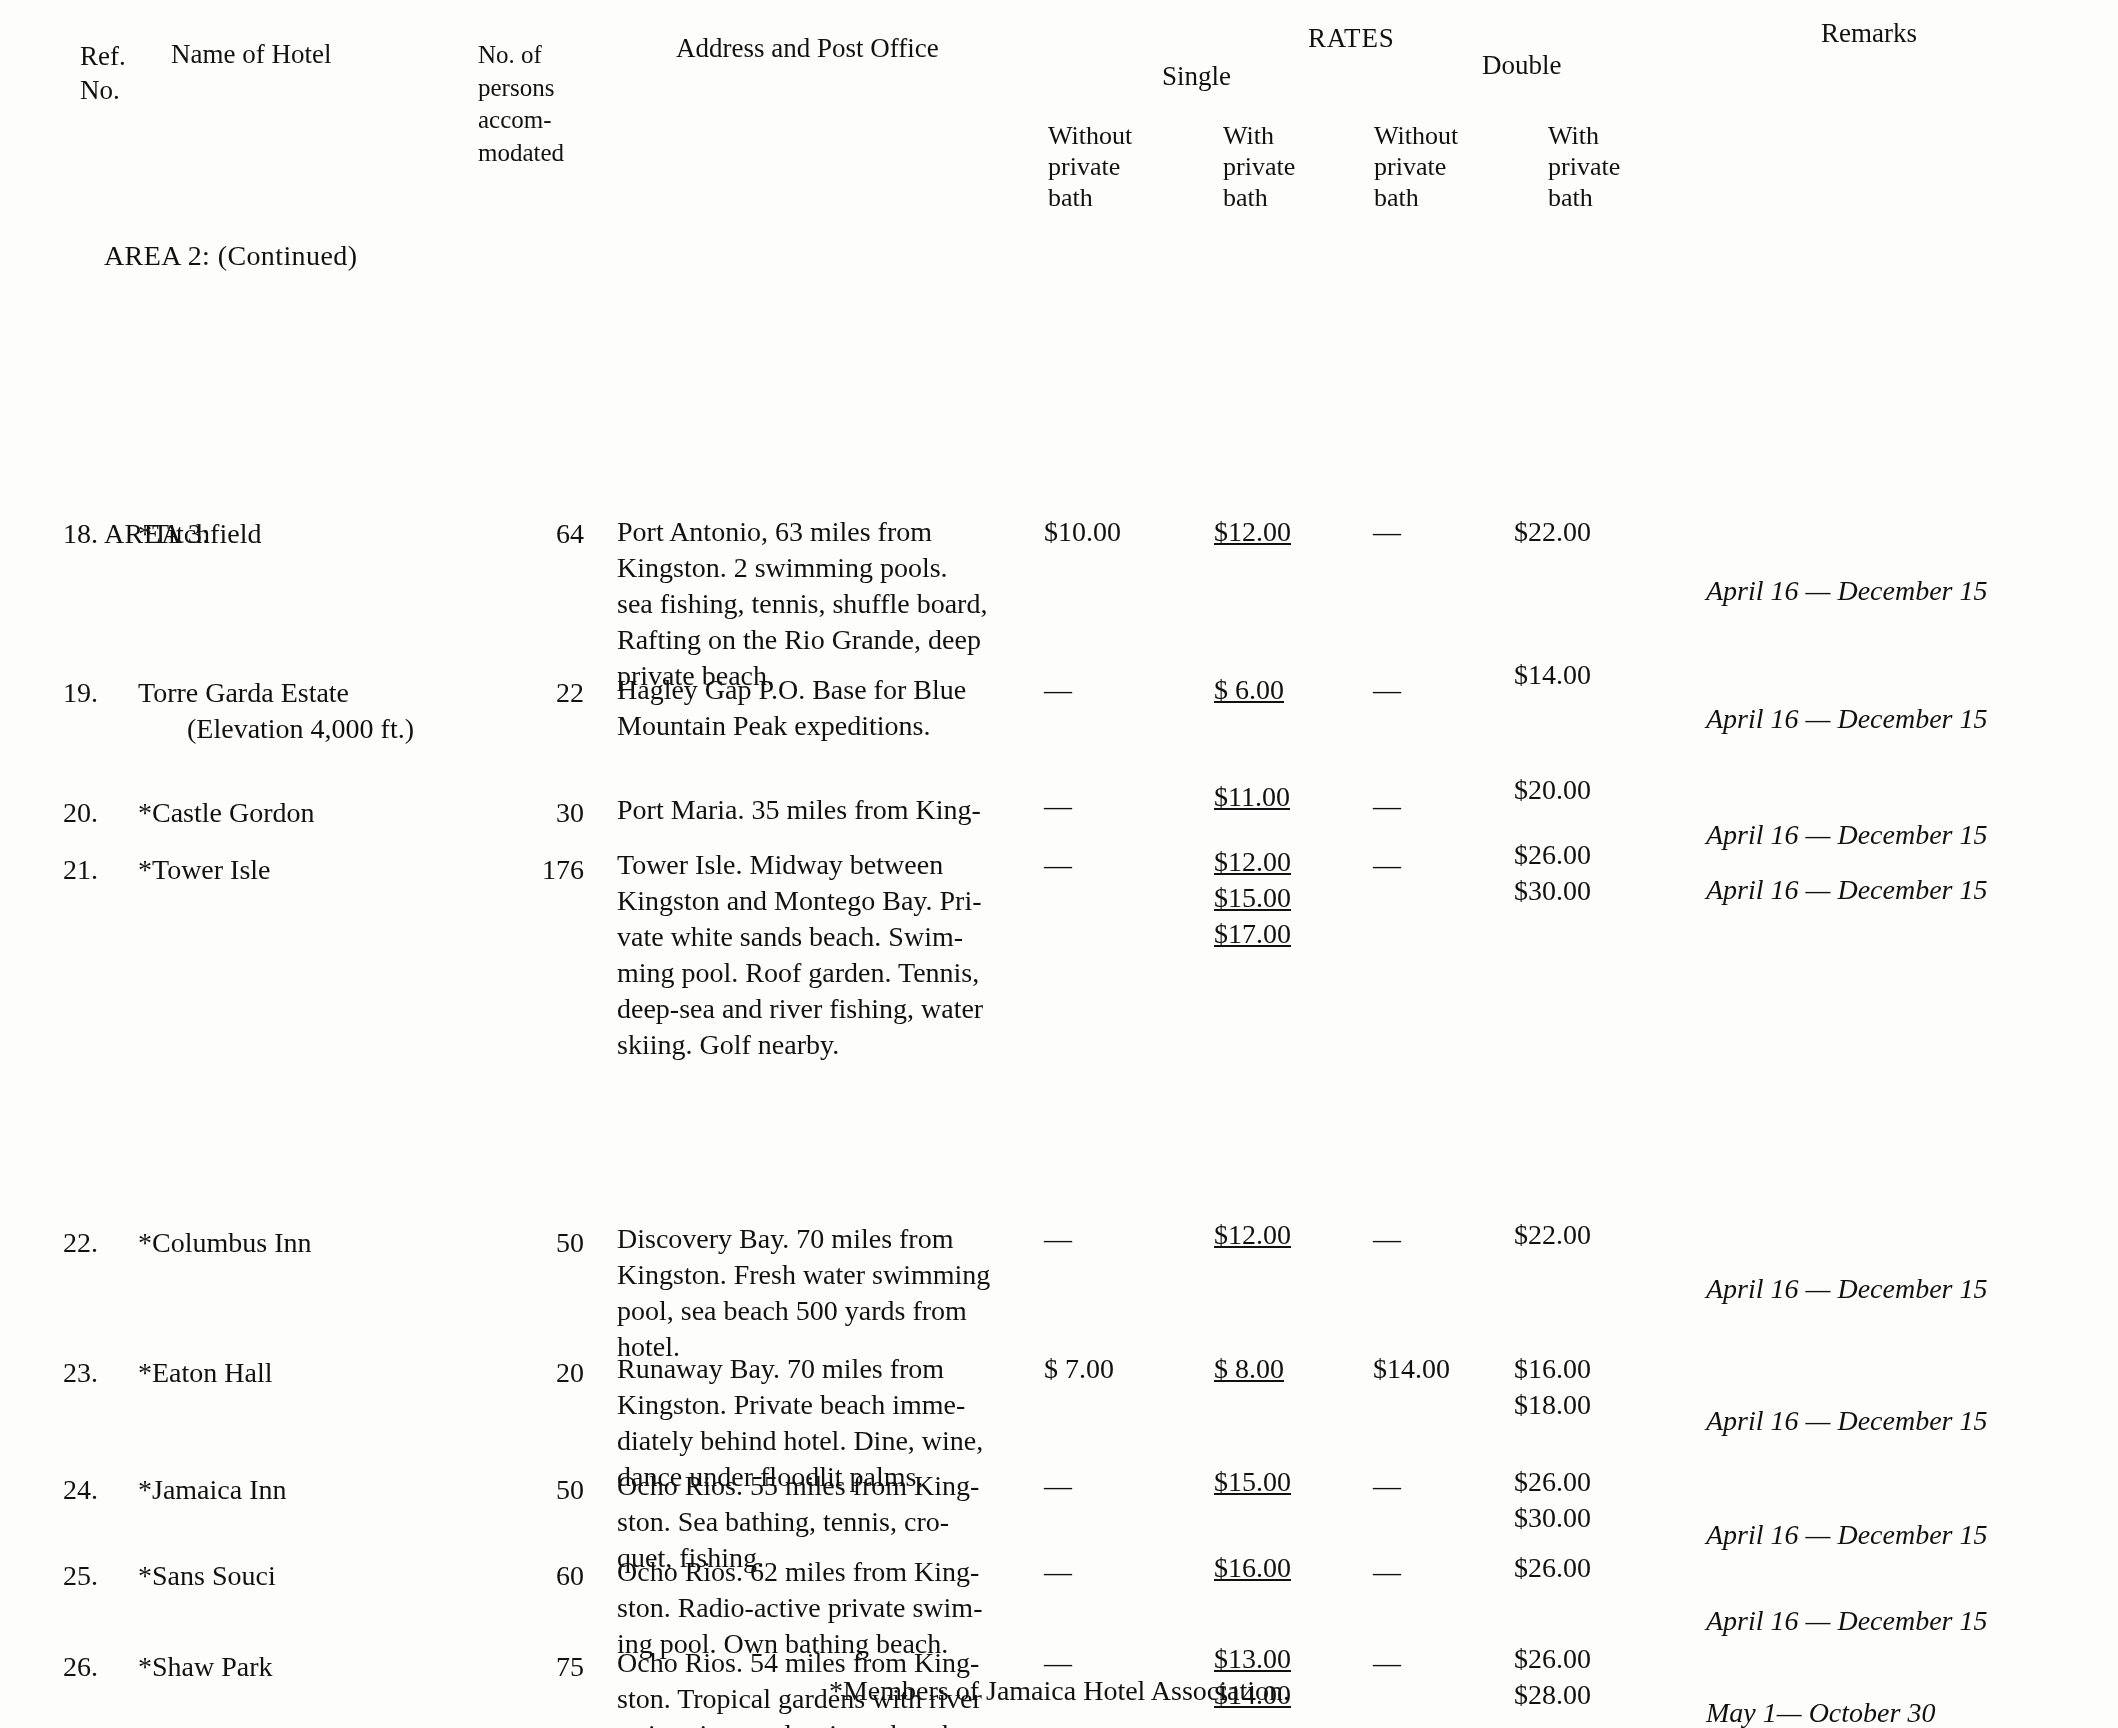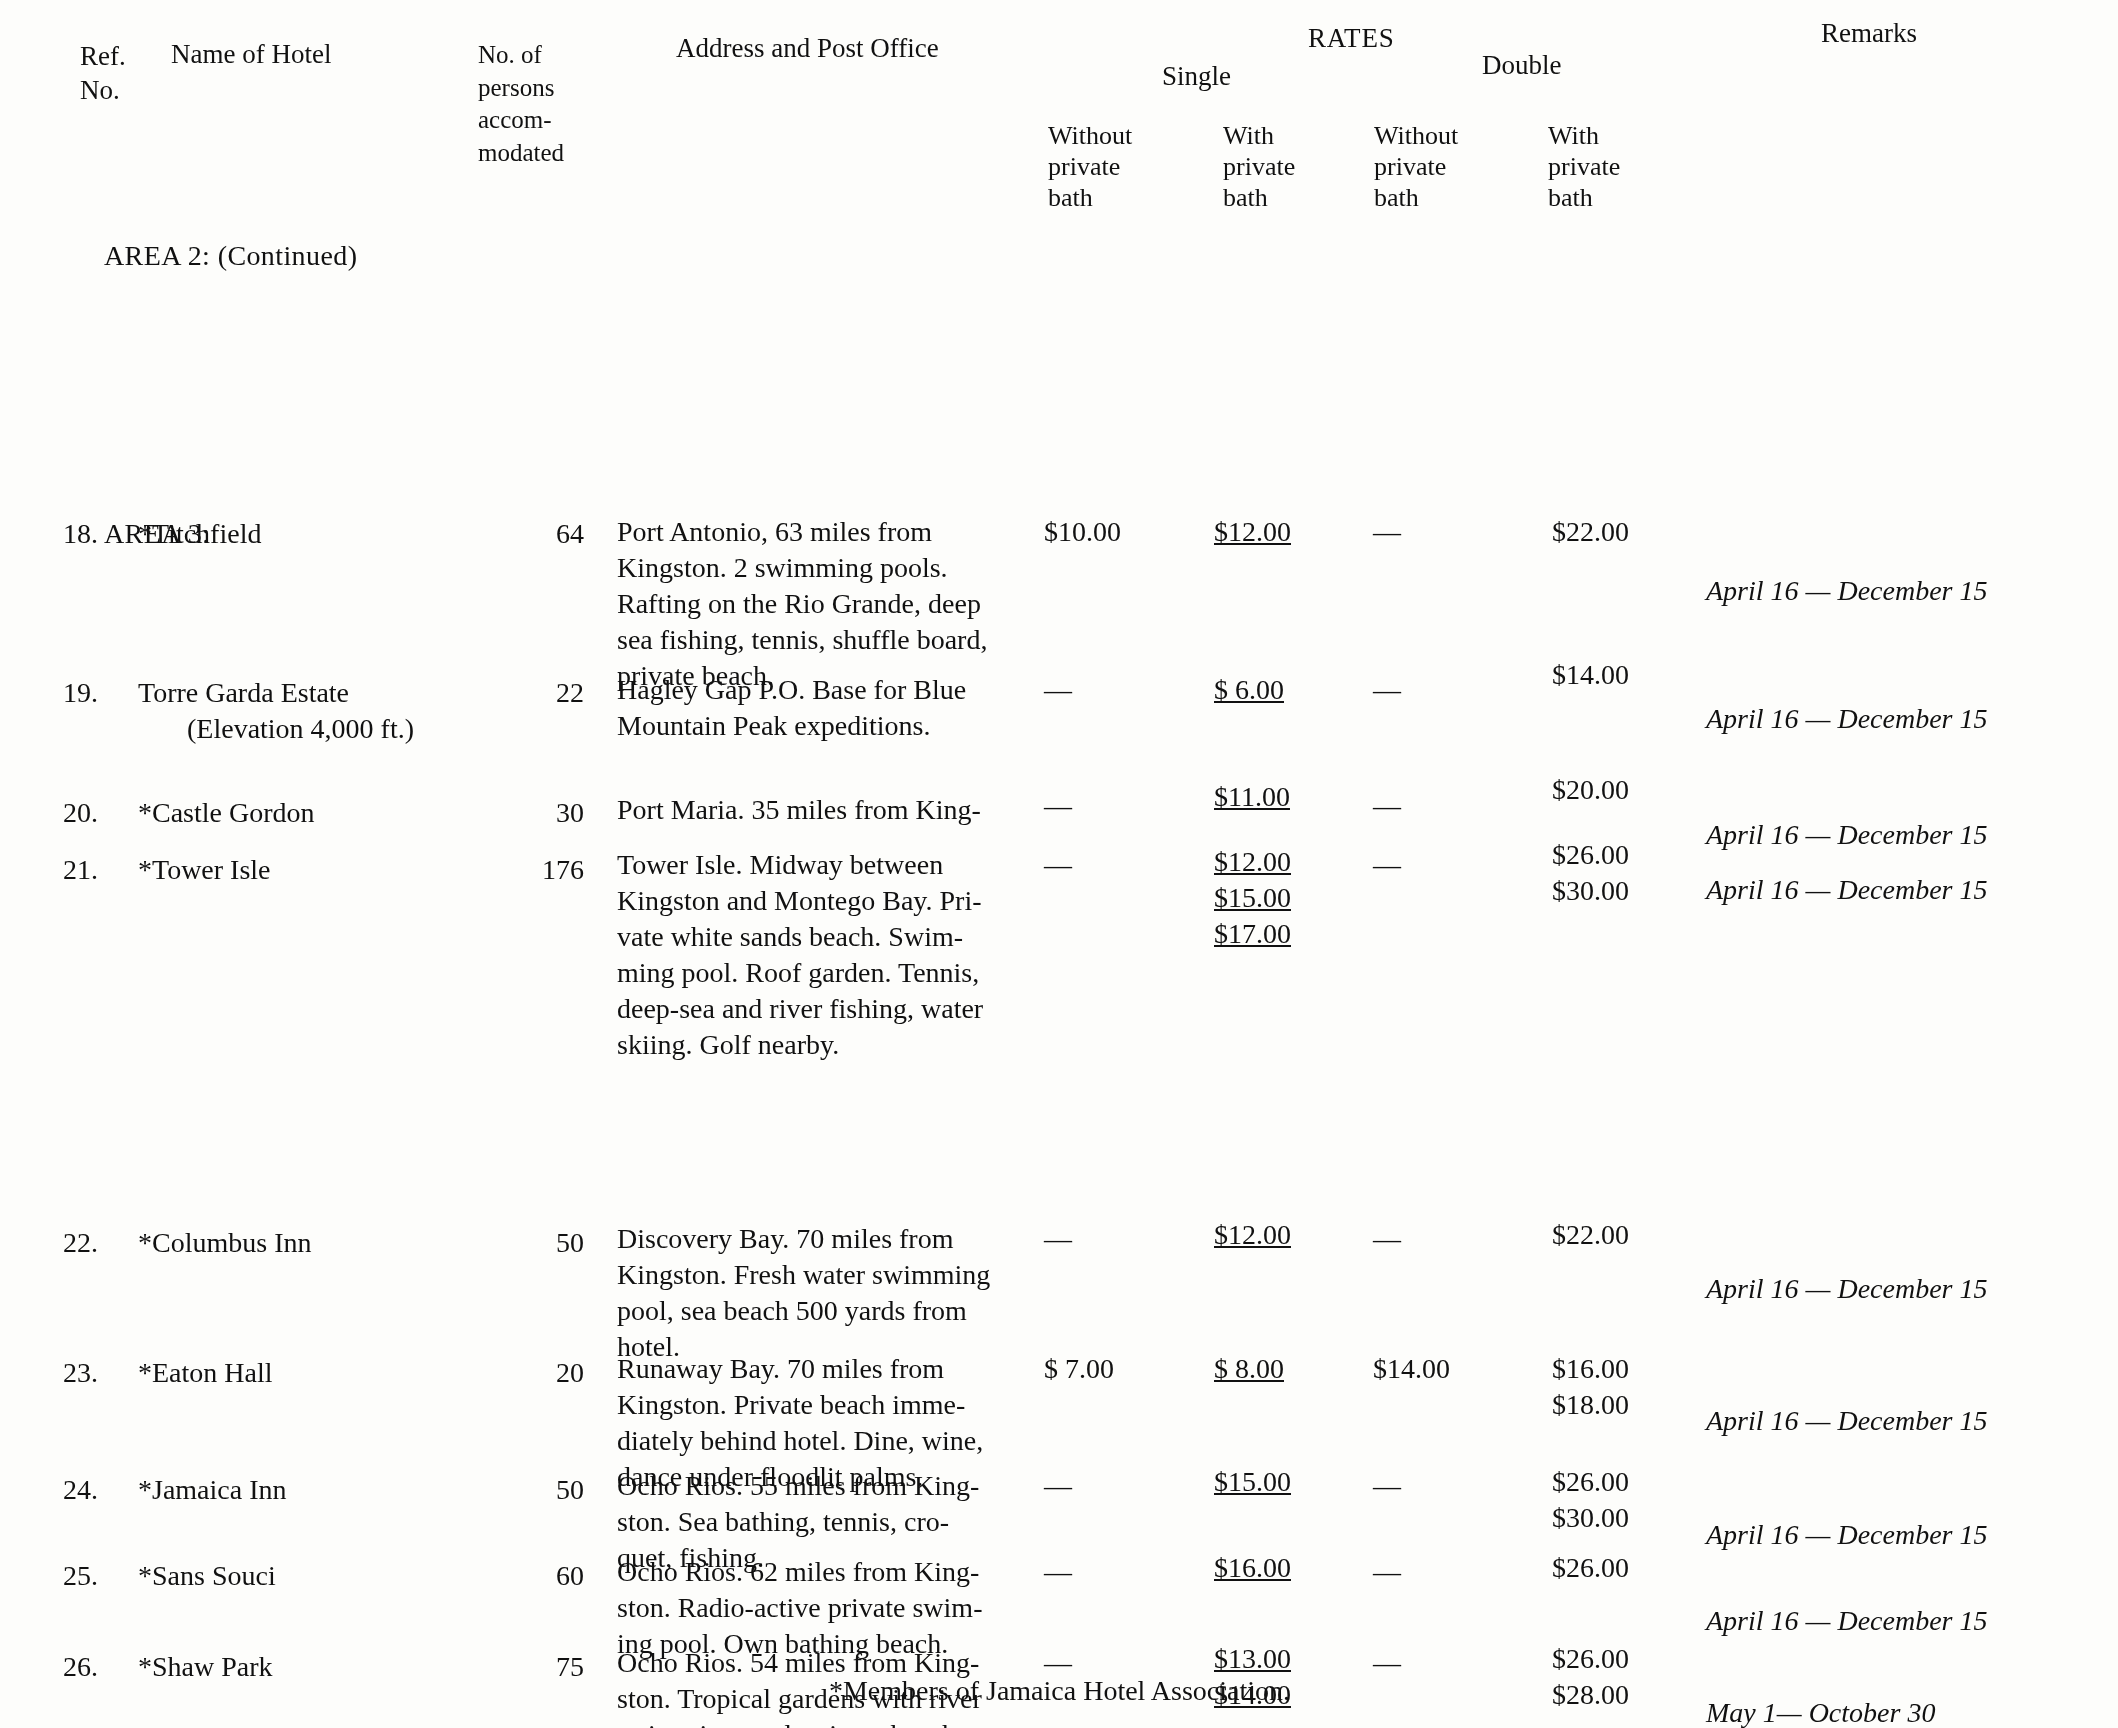--- a/index.html
+++ b/index.html
@@ -99,21 +99,21 @@
     font-size: 28px;
     line-height: 36px;
   }
   .c-ref   { left: 63px;  width: 57px; text-align: left;}
   .c-name  { left: 138px; width: 309px; }
   .c-pers  { left: 487px; width: 97px; text-align: right; }
   .c-addr  { left: 617px; width: 439px; text-align: justify; text-justify: inter-word; }
   .c-sw    { left: 1044px; width: 122px; }
   .c-sb    { left: 1214px; width: 130px; text-decoration: underline; }
   .c-dw    { left: 1373px; width: 130px; }
-  .c-db    { left: 1552px; width: 138px; }
+  .c-db    { left: 1514px; width: 138px; }
   .c-rem   { left: 1706px; width: 382px; font-style: italic; margin-top: 20px; }
 
   .section-label {
     position: absolute;
     left: 104px;
     font-size: 28px;
     font-weight: normal;
     letter-spacing: 0.4px;
   }
 
@@ -178,22 +178,22 @@
   <div class="section-label" style="top:240px">AREA 2:  (Continued)</div>
   <div class="section-label" style="top:518px">AREA 3:</div>
 
   <div class="row">
     <div class="cell c-ref" style="top:280px">18.</div>
     <div class="cell c-name" style="top:280px">*Titchfield</div>
     <div class="cell c-pers" style="top:280px">64</div>
     <div class="cell c-addr" style="top:278px">
       <span class="addr-line">Port Antonio, 63 miles from</span>
       <span class="addr-line">Kingston.  2 swimming pools.</span>
+      <span class="addr-line">sea fishing, tennis, shuffle board,</span>
       <span class="addr-line">Rafting on the Rio Grande, deep</span>
-      <span class="addr-line">sea fishing, tennis, shuffle board,</span>
       <span class="addr-line">private beach.</span>
     </div>
     <div class="cell c-sw" style="top:278px">$10.00</div>
     <div class="cell c-sb" style="top:278px">
       <span class="rate-line">$12.00</span>
     </div>
     <div class="cell c-dw" style="top:278px">—</div>
     <div class="cell c-db" style="top:278px">
       <span class="rate-line">$22.00</span>
     </div>

